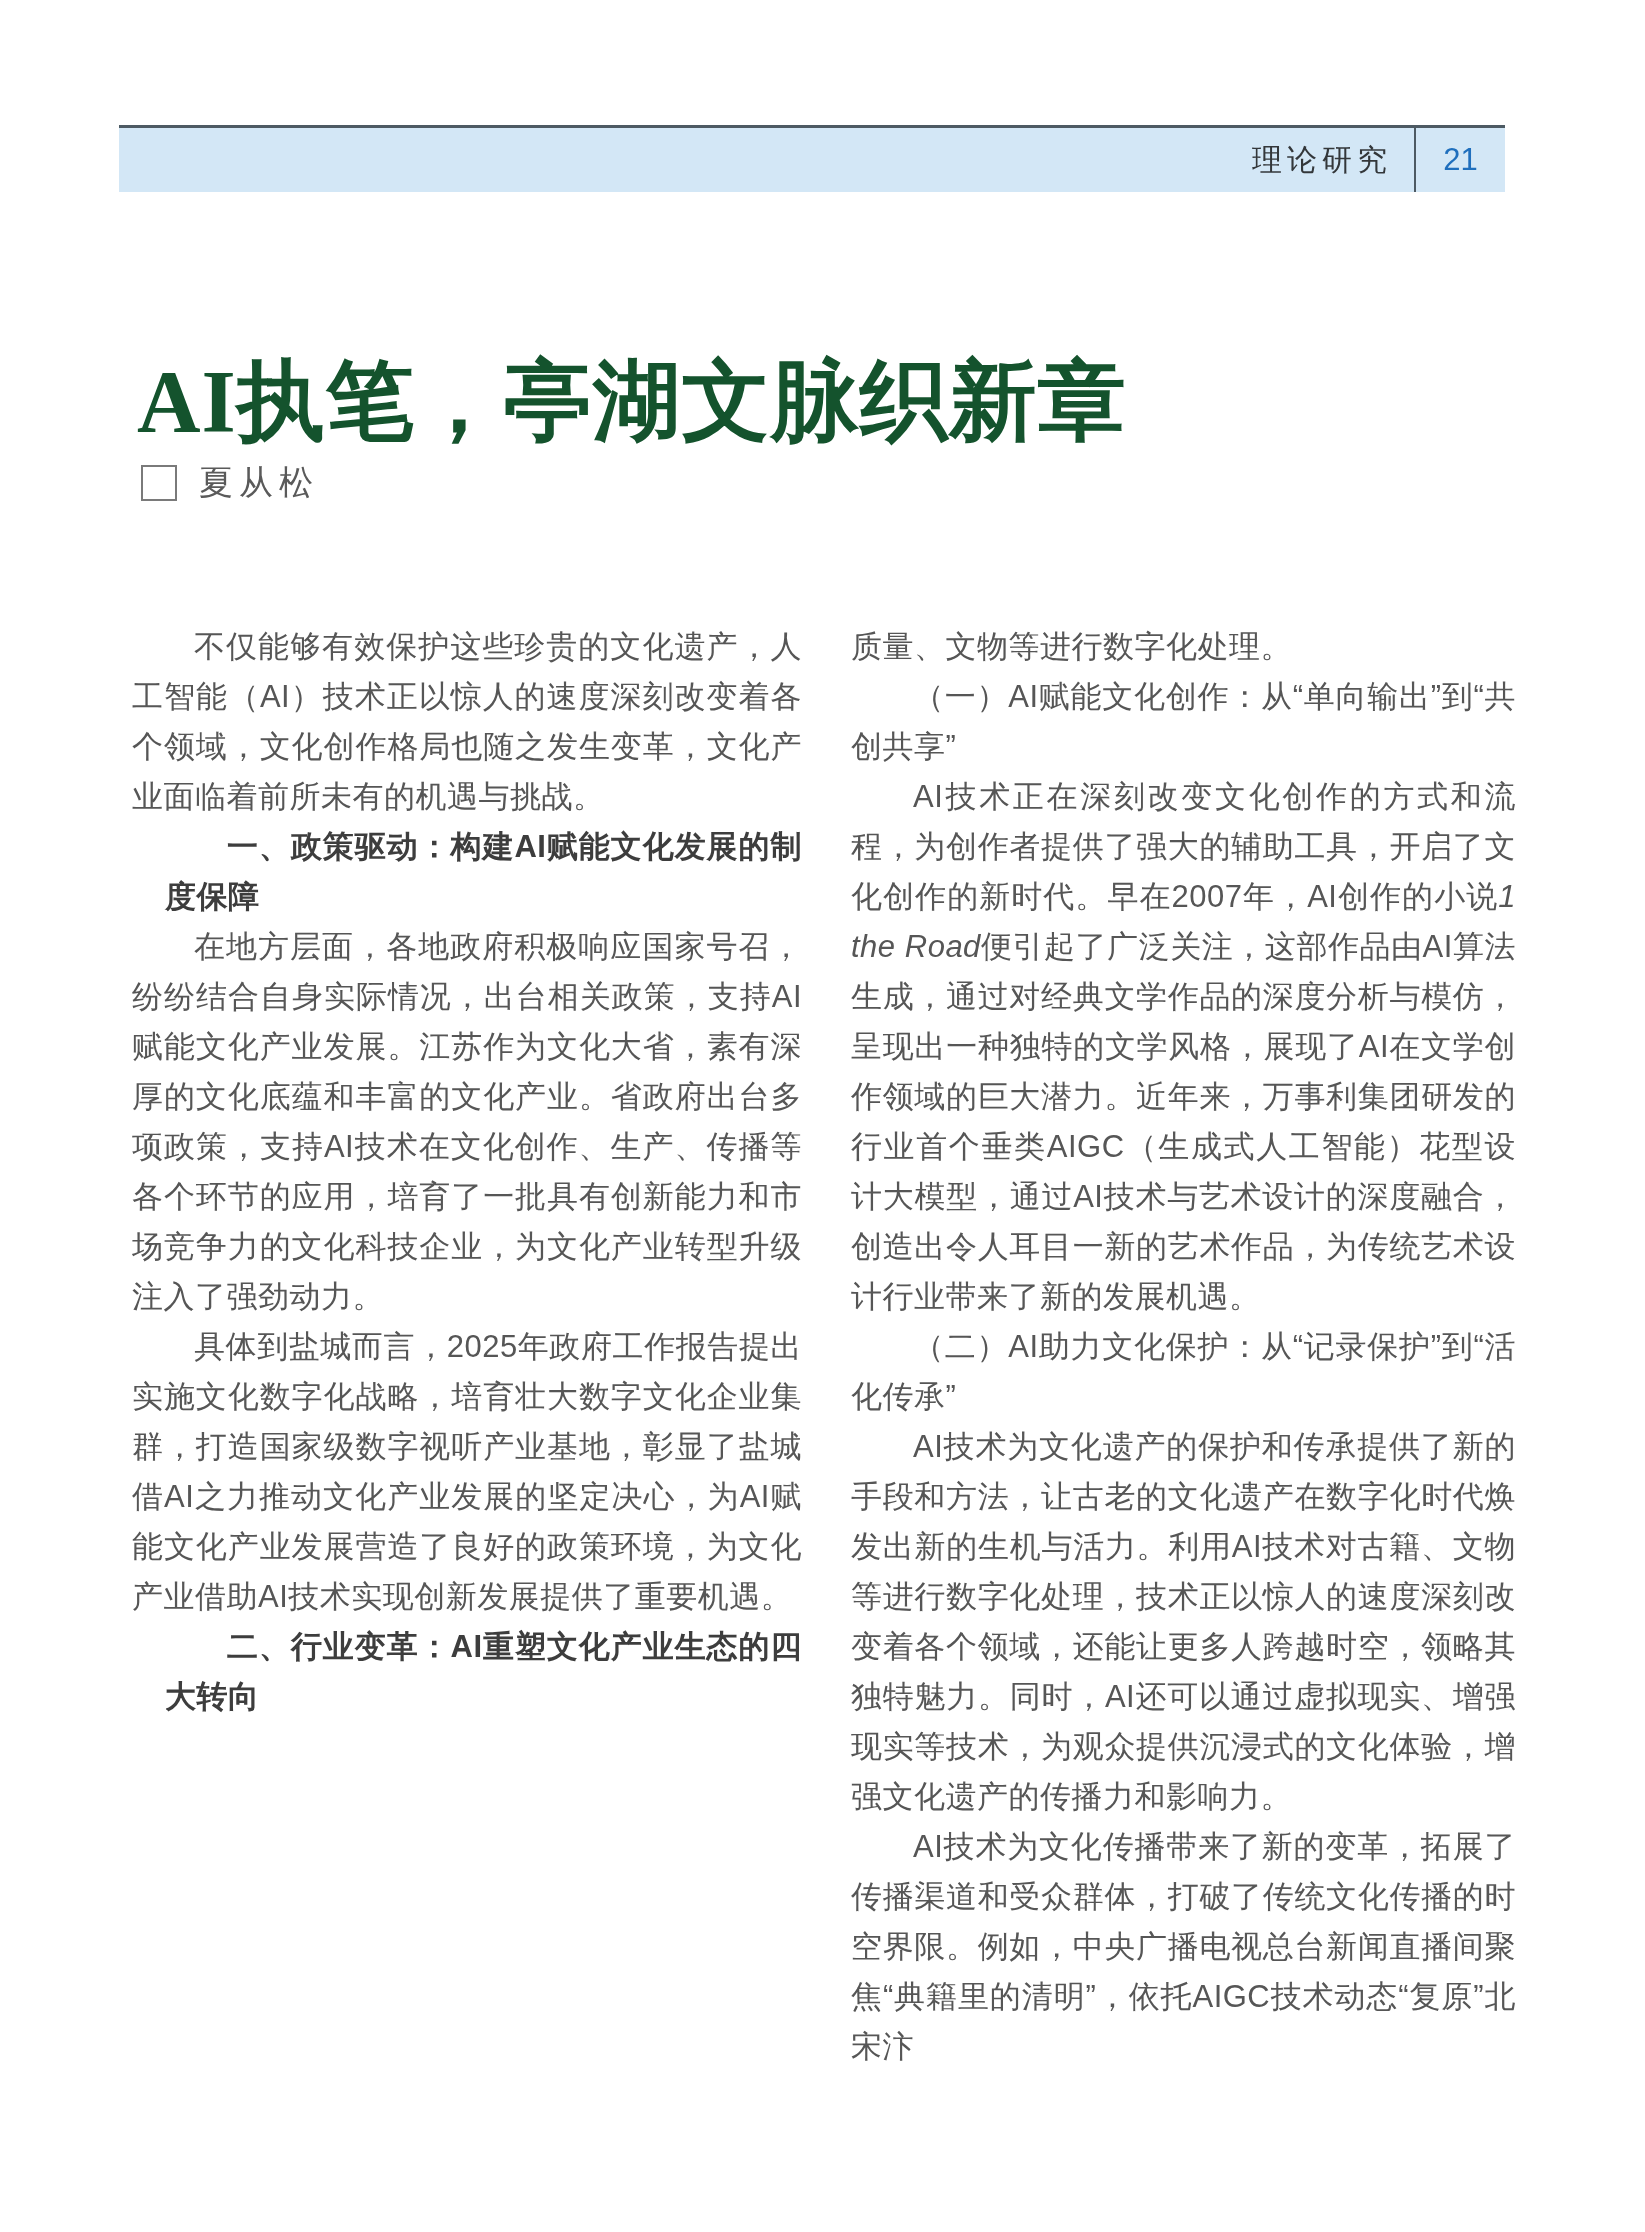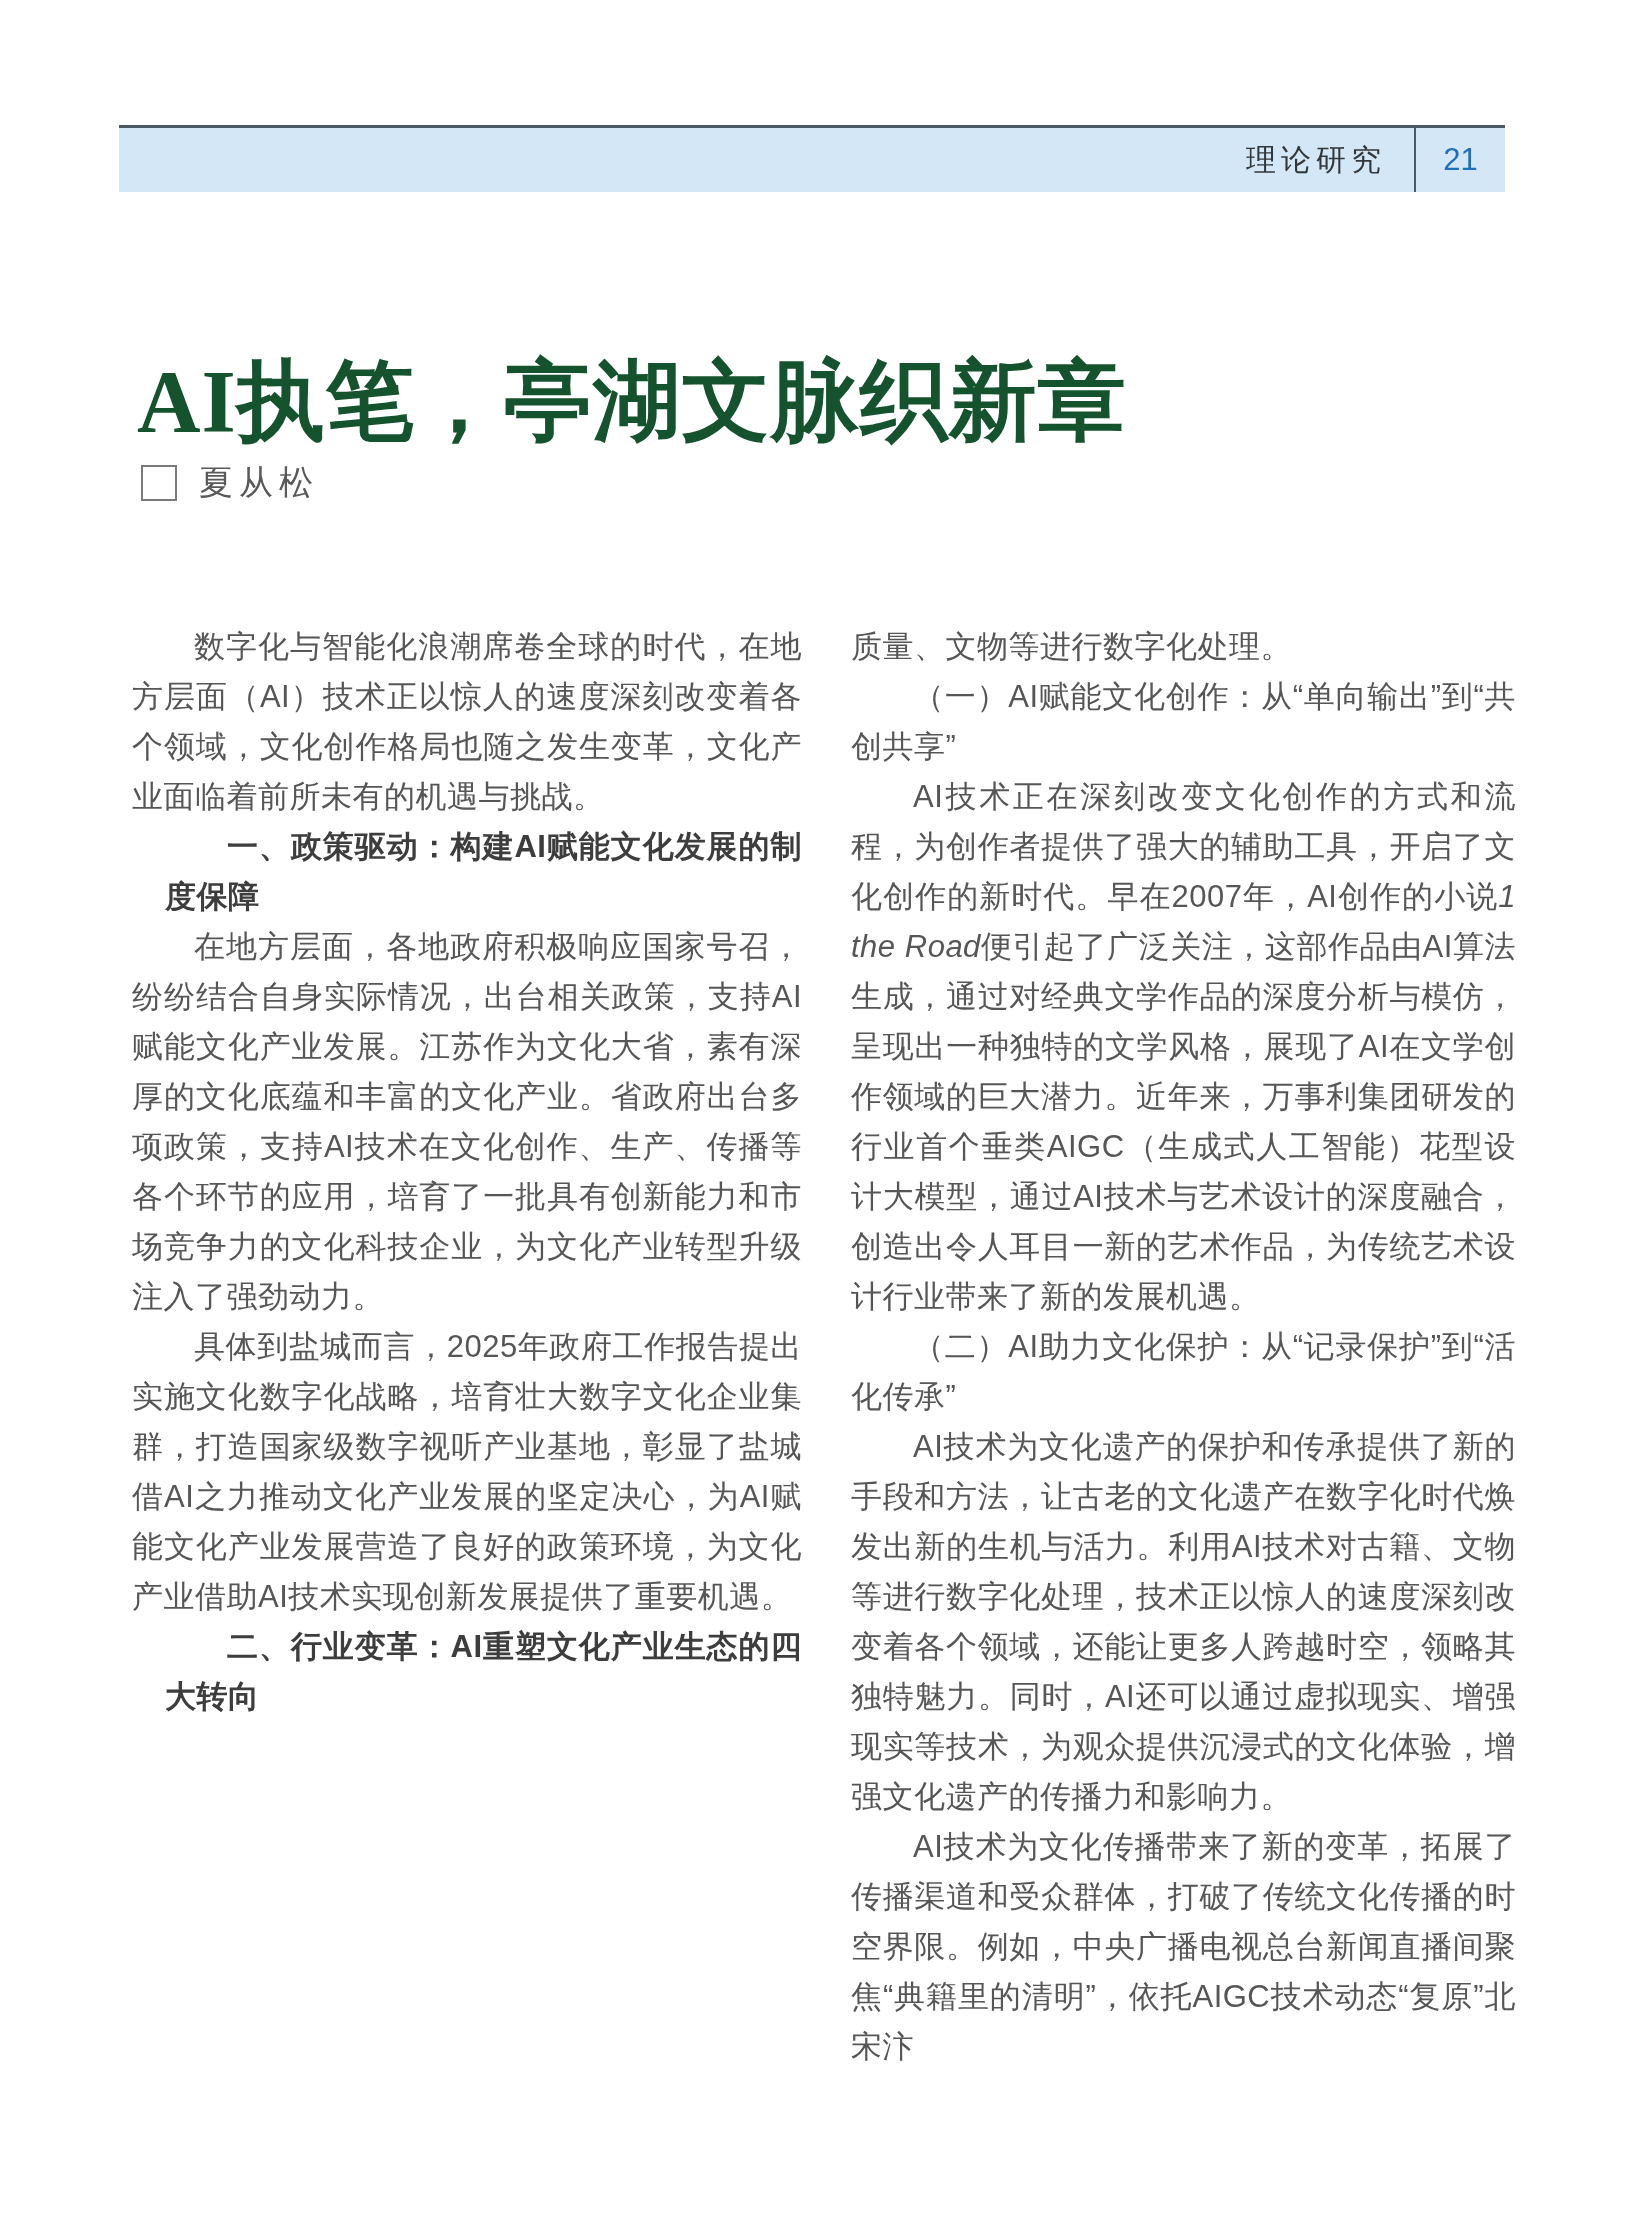--- a/index.html
+++ b/index.html
@@ -16,21 +16,21 @@
     width:1386px;height:67px;
     background:#d3e7f6;
     border-top:3px solid #4d5a63;
     box-sizing:border-box;
     display:flex;align-items:center;justify-content:flex-end;
   }
   .section-label{
     font-family:"Liberation Serif",serif;
     font-size:30px;color:#33373a;
     letter-spacing:5px;
-    padding-right:28px;
+    padding-right:22px;
     line-height:64px;
   }
   .header-divider{
     width:2px;height:64px;background:#4d5a63;flex:0 0 auto;
   }
   .page-number-cell{
     width:89px;height:64px;flex:0 0 auto;
     display:flex;align-items:center;justify-content:center;
   }
   .page-number{
@@ -88,21 +88,21 @@
 </div>
 
 <h1 class="article-title">AI执笔，亭湖文脉织新章</h1>
 
 <div class="author-line">
   <span class="author-marker"></span>
   <span class="author-name">夏从松</span>
 </div>
 
 <div class="column column-left">
-    <p><span>数字化与智能化浪潮席卷全球的时代，在地方层面（AI）技术正以惊人的速度深刻改变着各个领域，文化创作格局也随之发生变革，文化产业面临着前所未有的机遇与挑战。</span></p>
+    <p><span>不仅能够有效保护这些珍贵的文化遗产，人工智能（AI）技术正以惊人的速度深刻改变着各个领域，文化创作格局也随之发生变革，文化产业面临着前所未有的机遇与挑战。</span></p>
     <p class="bold"><span>一、政策驱动：构建AI赋能文化发展的制度保障</span></p>
     <p><span>在地方层面，各地政府积极响应国家号召，纷纷结合自身实际情况，出台相关政策，支持AI赋能文化产业发展。江苏作为文化大省，素有深厚的文化底蕴和丰富的文化产业。省政府出台多项政策，支持AI技术在文化创作、生产、传播等各个环节的应用，培育了一批具有创新能力和市场竞争力的文化科技企业，为文化产业转型升级注入了强劲动力。</span></p>
     <p><span>具体到盐城而言，2025年政府工作报告提出实施文化数字化战略，培育壮大数字文化企业集群，打造国家级数字视听产业基地，彰显了盐城借AI之力推动文化产业发展的坚定决心，为AI赋能文化产业发展营造了良好的政策环境，为文化产业借助AI技术实现创新发展提供了重要机遇。</span></p>
     <p class="bold"><span>二、行业变革：AI重塑文化产业生态的四大转向</span></p>
   </div>
 <div class="column column-right">
     <p class="noindent"><span>质量、文物等进行数字化处理。</span></p>
     <p><span>（一）AI赋能文化创作：从“单向输出”到“共创共享”</span></p>
     <p><span>AI技术正在深刻改变文化创作的方式和流程，为创作者提供了强大的辅助工具，开启了文化创作的新时代。早在2007年，AI创作的小说</span><span class="italic">1 the Road</span><span>便引起了广泛关注，这部作品由AI算法生成，通过对经典文学作品的深度分析与模仿，呈现出一种独特的文学风格，展现了AI在文学创作领域的巨大潜力。近年来，万事利集团研发的行业首个垂类AIGC（生成式人工智能）花型设计大模型，通过AI技术与艺术设计的深度融合，创造出令人耳目一新的艺术作品，为传统艺术设计行业带来了新的发展机遇。</span></p>
     <p><span>（二）AI助力文化保护：从“记录保护”到“活化传承”</span></p>

